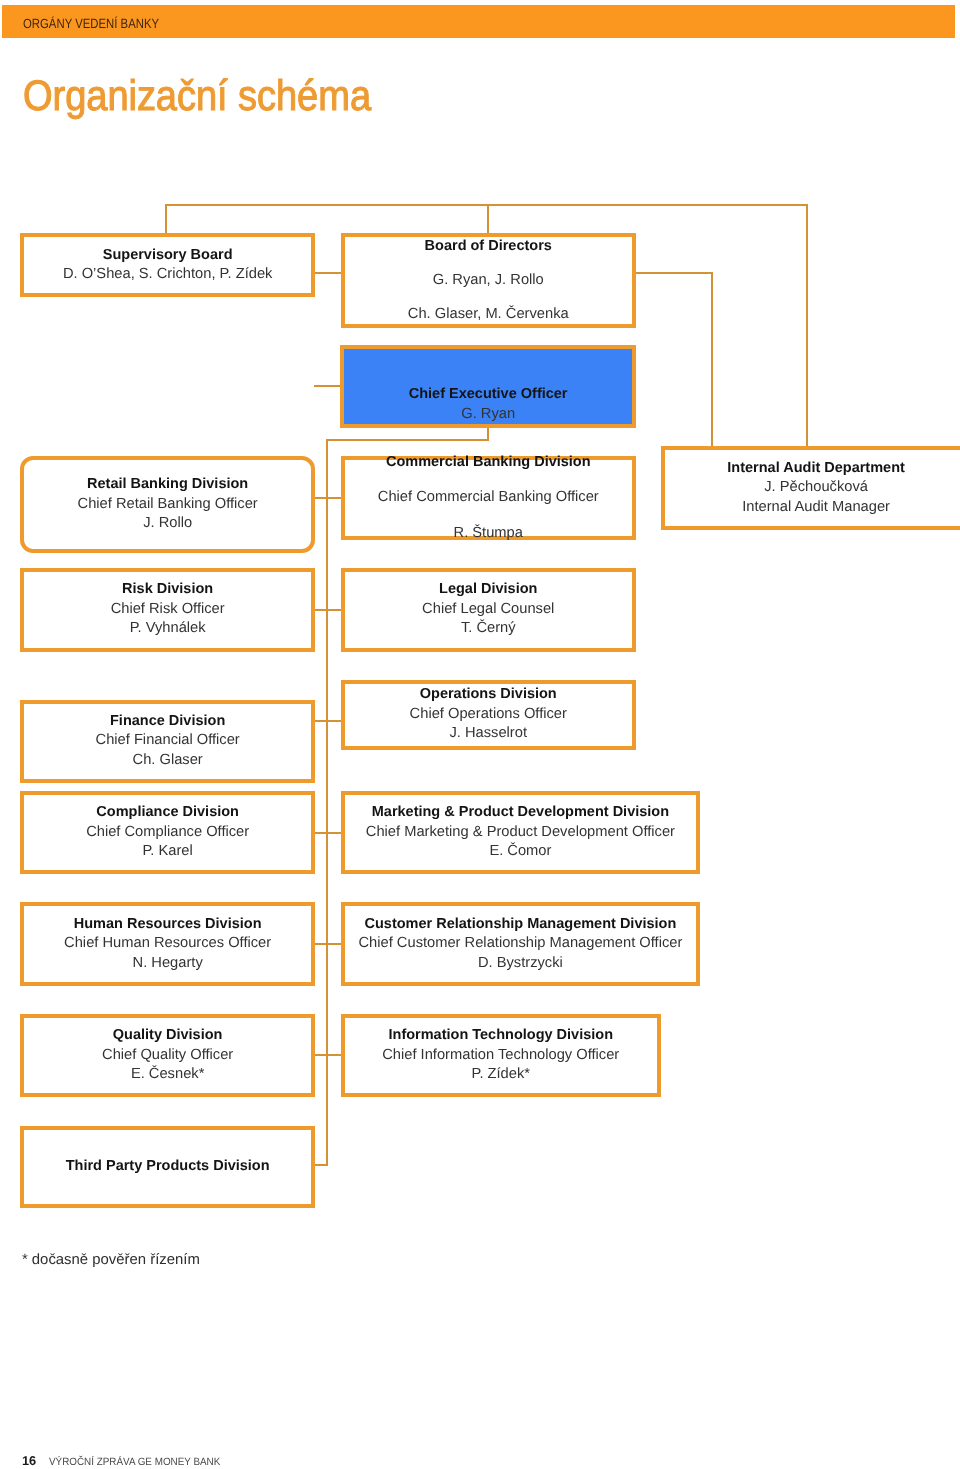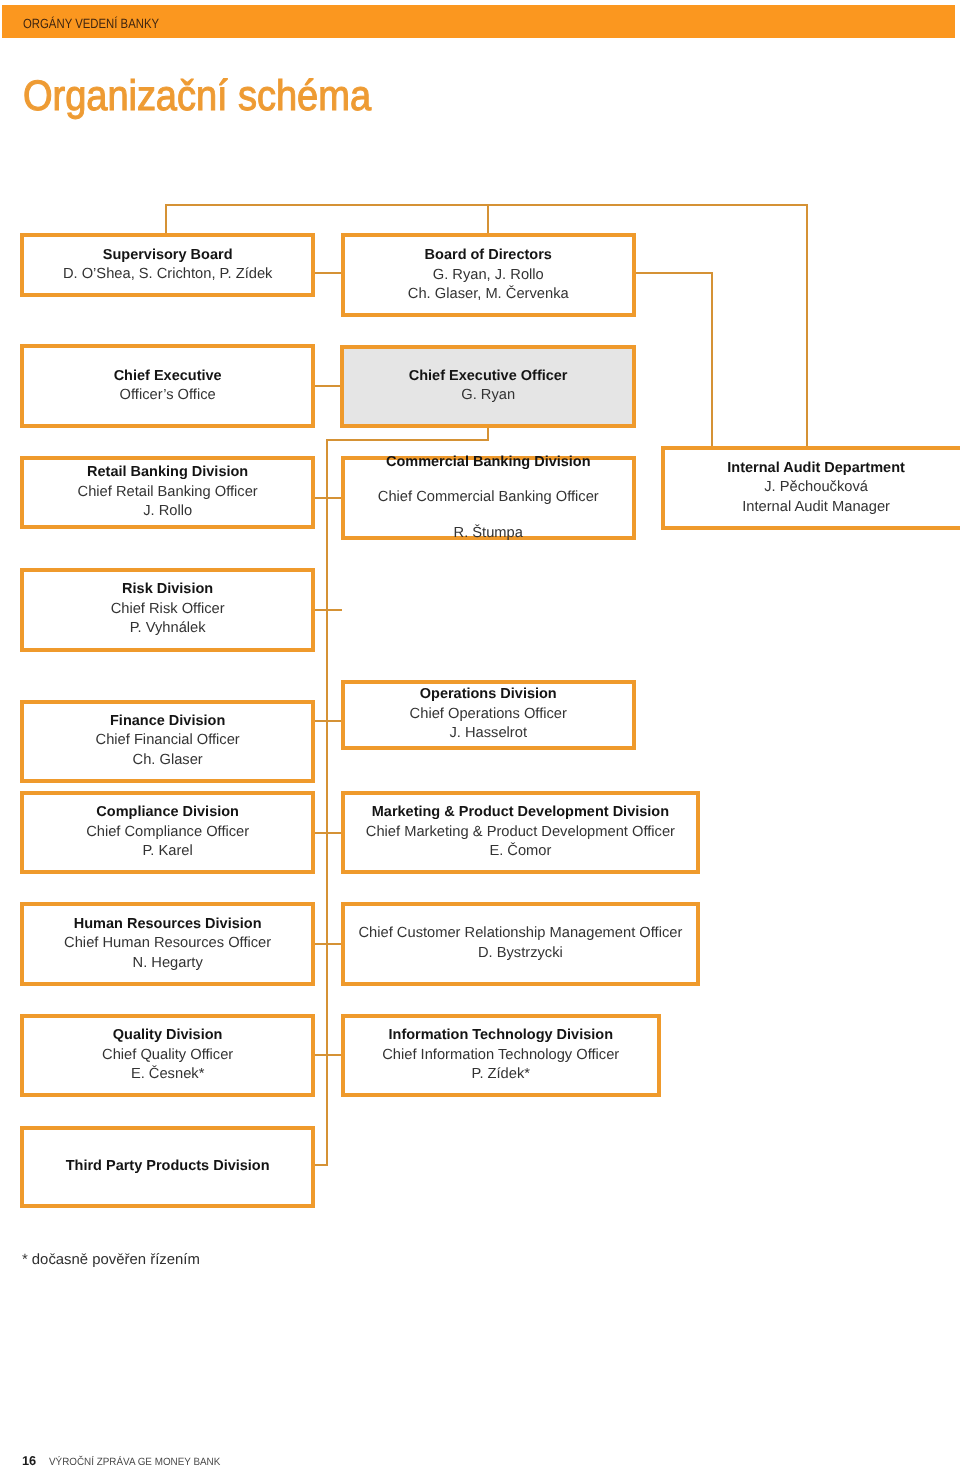--- a/index.html
+++ b/index.html
@@ -13,21 +13,21 @@
   .kicker span{position:absolute;left:21px;top:12.3px;font-size:13.4px;letter-spacing:.0px;
                color:#402611;font-weight:400;line-height:1;transform:scaleX(.848);transform-origin:0 0;}
   .title{position:absolute;left:22.8px;top:74.5px;font-size:42.7px;color:#EE9B33;font-weight:400;
          letter-spacing:-.1px;line-height:1;transform:scaleX(.893);transform-origin:0 0;
          -webkit-text-stroke:1.05px #EE9B33;}
 
   
   .chart{position:absolute;left:0;top:0;width:960px;height:1469px;}
   .box{position:absolute;box-sizing:border-box;border:4px solid #EF9A2C;background:#fff;
        display:flex;flex-direction:column;align-items:center;justify-content:center;}
-  .box.hl{background:#e5e5e5;}
+  .box.hl{background:#3b82f6;justify-content:flex-end;}
   .box .t1{font-weight:bold;font-size:14.5px;color:#141414;line-height:19.5px;white-space:nowrap;
            position:relative;top:0px;}
   .box .t2{font-weight:400;font-size:14.7px;color:#333;line-height:19.5px;white-space:nowrap;
            position:relative;top:0px;}
 
   .ln{position:absolute;background:#D59235;}
 
   .footnote{position:absolute;left:21.9px;top:1252.5px;font-size:14.9px;color:#2e2e2e;line-height:1;}
   .pgnum{position:absolute;left:21.9px;top:1454.5px;font-size:12.8px;font-weight:bold;color:#1b1b1b;line-height:1;}
   .pgtxt{position:absolute;left:48.9px;top:1456.9px;font-size:10.5px;letter-spacing:0;color:#4a4a4a;
@@ -60,52 +60,53 @@
     <div class="ln" style="left:313.5px;top:720.2px;width:28.5px;height:1.9px;"></div>
     <div class="ln" style="left:313.5px;top:831.8px;width:28.5px;height:1.9px;"></div>
     <div class="ln" style="left:313.5px;top:943px;width:28.5px;height:1.9px;"></div>
     <div class="ln" style="left:313.5px;top:1054.4px;width:28.5px;height:1.9px;"></div>
     <div class="ln" style="left:315px;top:1164.4px;width:13.1px;height:1.9px;"></div>
 
     <div class="box" style="left:20.3px;top:233.3px;width:294.7px;height:64px;">
       <div class="t1">Supervisory Board</div>
       <div class="t2">D. O’Shea, S. Crichton, P. Zídek</div>
     </div>
-    <div class="box" style="left:340.5px;top:233.3px;width:295.5px;height:84px;">
+    <div class="box" style="left:340.5px;top:233.3px;width:295.5px;height:95px;justify-content:space-between;">
       <div class="t1">Board of Directors</div>
       <div class="t2">G. Ryan, J. Rollo</div>
       <div class="t2">Ch. Glaser, M. Červenka</div>
-    </div>
-    <div class="box" style="left:20.3px;top:344.3px;width:294.7px;height:84.0px;">
-      <div class="t1">Chief Executive</div>
-      <div class="t2">Officer’s Office</div>
     </div>
     <div class="box hl" style="left:340.3px;top:344.6px;width:295.7px;height:83.7px;">
       <div class="t1">Chief Executive Officer</div>
       <div class="t2">G. Ryan</div>
     </div>
-    <div class="box" style="left:20.3px;top:456.1px;width:294.7px;height:73px;">
+    <div class="box" style="left:20.3px;top:456.1px;width:294.7px;height:97px;border-radius:13px;">
       <div class="t1">Retail Banking Division</div>
       <div class="t2">Chief Retail Banking Officer</div>
       <div class="t2">J. Rollo</div>
     </div>
     <div class="box" style="left:340.5px;top:456.3px;width:295.5px;height:83.5px;gap:16px;">
       <div class="t1">Commercial Banking Division</div>
       <div class="t2">Chief Commercial Banking Officer</div>
       <div class="t2">R. Štumpa</div>
     </div>
     <div class="box" style="left:661.1px;top:446px;width:310px;height:84.0px;">
       <div class="t1">Internal Audit Department</div>
       <div class="t2">J. Pěchoučková</div>
       <div class="t2">Internal Audit Manager</div>
     </div>
     <div class="box" style="left:20.3px;top:567.7px;width:294.7px;height:84.0px;">
       <div class="t1">Risk Division</div>
       <div class="t2">Chief Risk Officer</div>
       <div class="t2">P. Vyhnálek</div>
+    </div>
+    <div class="box" style="left:340.5px;top:567.7px;width:295.5px;height:84.0px;">
+      <div class="t1">Legal Division</div>
+      <div class="t2">Chief Legal Counsel</div>
+      <div class="t2">T. Černý</div>
     </div>
     <div class="box" style="left:20.3px;top:679.5px;width:294.7px;height:83.2px;margin-top:20px;">
       <div class="t1">Finance Division</div>
       <div class="t2">Chief Financial Officer</div>
       <div class="t2">Ch. Glaser</div>
     </div>
     <div class="box" style="left:340.5px;top:679.5px;width:295.5px;height:70px;">
       <div class="t1">Operations Division</div>
       <div class="t2">Chief Operations Officer</div>
       <div class="t2">J. Hasselrot</div>
@@ -119,20 +120,21 @@
       <div class="t1">Marketing &amp; Product Development Division</div>
       <div class="t2">Chief Marketing &amp; Product Development Officer</div>
       <div class="t2">E. Čomor</div>
     </div>
     <div class="box" style="left:20.3px;top:902.2px;width:294.7px;height:83.5px;">
       <div class="t1">Human Resources Division</div>
       <div class="t2">Chief Human Resources Officer</div>
       <div class="t2">N. Hegarty</div>
     </div>
     <div class="box" style="left:340.5px;top:902.2px;width:359.8px;height:83.5px;">
+      <div class="t1">Customer Relationship Management Division</div>
       <div class="t2">Chief Customer Relationship Management Officer</div>
       <div class="t2">D. Bystrzycki</div>
     </div>
     <div class="box" style="left:20.3px;top:1013.7px;width:294.7px;height:83.3px;">
       <div class="t1">Quality Division</div>
       <div class="t2">Chief Quality Officer</div>
       <div class="t2">E. Česnek*</div>
     </div>
     <div class="box" style="left:340.5px;top:1013.8px;width:320.5px;height:83.3px;">
       <div class="t1">Information Technology Division</div>

